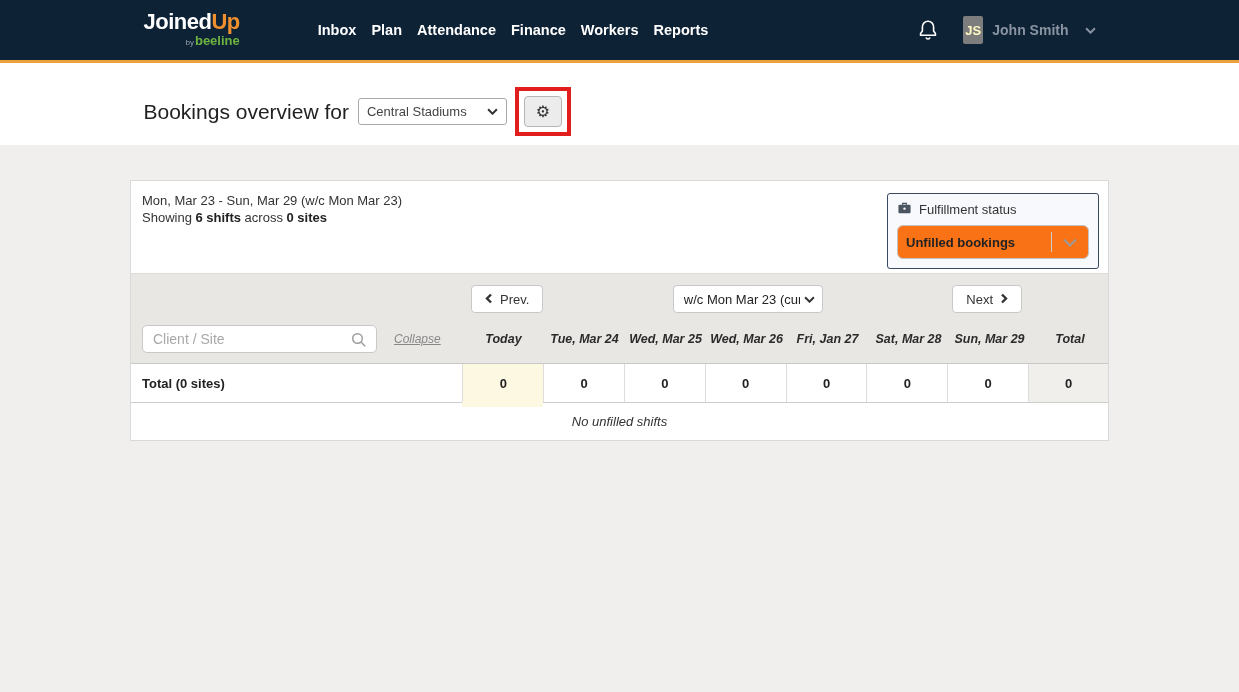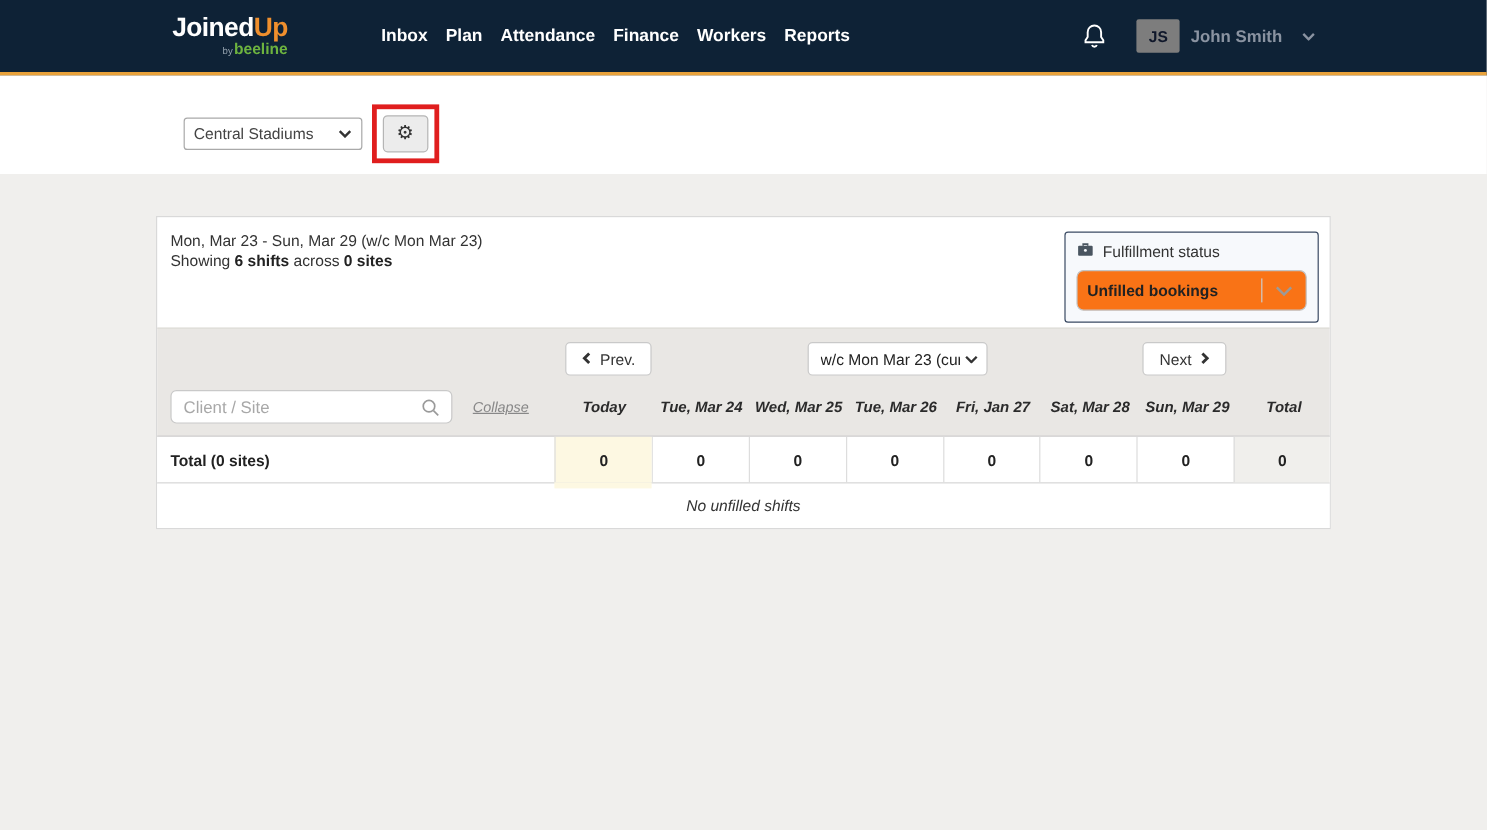--- a/index.html
+++ b/index.html
@@ -28,22 +28,22 @@
   .logo-by { color: #93a1ad; font-size: 8px; margin-right: 1px; }
   .logo-beeline { color: #6db33f; font-size: 13px; font-weight: bold; }
   .nav-links { display: flex; gap: 15px; }
   .nav-link {
     color: #fff; font-size: 14.5px; font-weight: bold;
     cursor: pointer; white-space: nowrap;
   }
   .nav-right { margin-left: auto; display: flex; align-items: center; }
   .bell-btn { cursor: pointer; display: flex; margin-right: 24px; }
   .avatar {
-    width: 36px; height: 28px; border-radius: 2px; background: #7d7d7d;
-    color: #0f172a; font-size: 13px; font-weight: bold;
+    width: 20px; height: 28px; border-radius: 2px; background: #7d7d7d;
+    color: #fef9c3; font-size: 13px; font-weight: bold;
     display: flex; align-items: center; justify-content: center;
   }
   .username { color: #8a93a1; font-size: 14px; font-weight: bold; margin-left: 9px; }
   .user-chevron { margin-left: 16px; display: flex; }
   .user-menu { display: flex; align-items: center; cursor: pointer; }
 
   
   .page-header { background: #fff; height: 82px; }
   .ph-inner {
     width: 952px; margin: 0 auto; padding-top: 24px;
@@ -202,20 +202,21 @@
               <polyline points="1,1 5,5 9,1" fill="none" stroke="#8a93a1" stroke-width="1.8"></polyline>
             </svg>
         </span>
       </div>
     </div>
   </div>
 </div>
 
 <div class="page-header">
   <div class="ph-inner">
+    <span class="page-title">Bookings overview for</span>
     <div class="site-select">
       <span>Central Stadiums</span>
       <span class="chev">
         <svg width="11" height="7" viewBox="0 0 10 6">
             <polyline points="1,1 5,5 9,1" fill="none" stroke="#333" stroke-width="1.8"></polyline>
           </svg>
       </span>
     </div>
     <span class="red-box">
       <button class="gear-btn">
@@ -287,21 +288,21 @@
                 <circle cx="6.5" cy="6.5" r="4.8" fill="none" stroke="#9a9a9a" stroke-width="1.4"></circle>
                 <line x1="10.2" y1="10.2" x2="14.2" y2="14.2" stroke="#9a9a9a" stroke-width="1.4"></line>
               </svg>
           </span>
         </div>
         <span class="collapse-link">Collapse</span>
         <div class="day-headers">
           <span class="day-h">Today</span>
           <span class="day-h">Tue, Mar 24</span>
           <span class="day-h">Wed, Mar 25</span>
-          <span class="day-h">Tue, Mar 26</span>
+          <span class="day-h">Wed, Mar 26</span>
           <span class="day-h">Fri, Jan 27</span>
           <span class="day-h">Sat, Mar 28</span>
           <span class="day-h">Sun, Mar 29</span>
           <span class="day-h total-h">Total</span>
         </div>
       </div>
     </div>
 
     <div class="total-row">
       <div class="t-label">Total (0 sites)</div>

